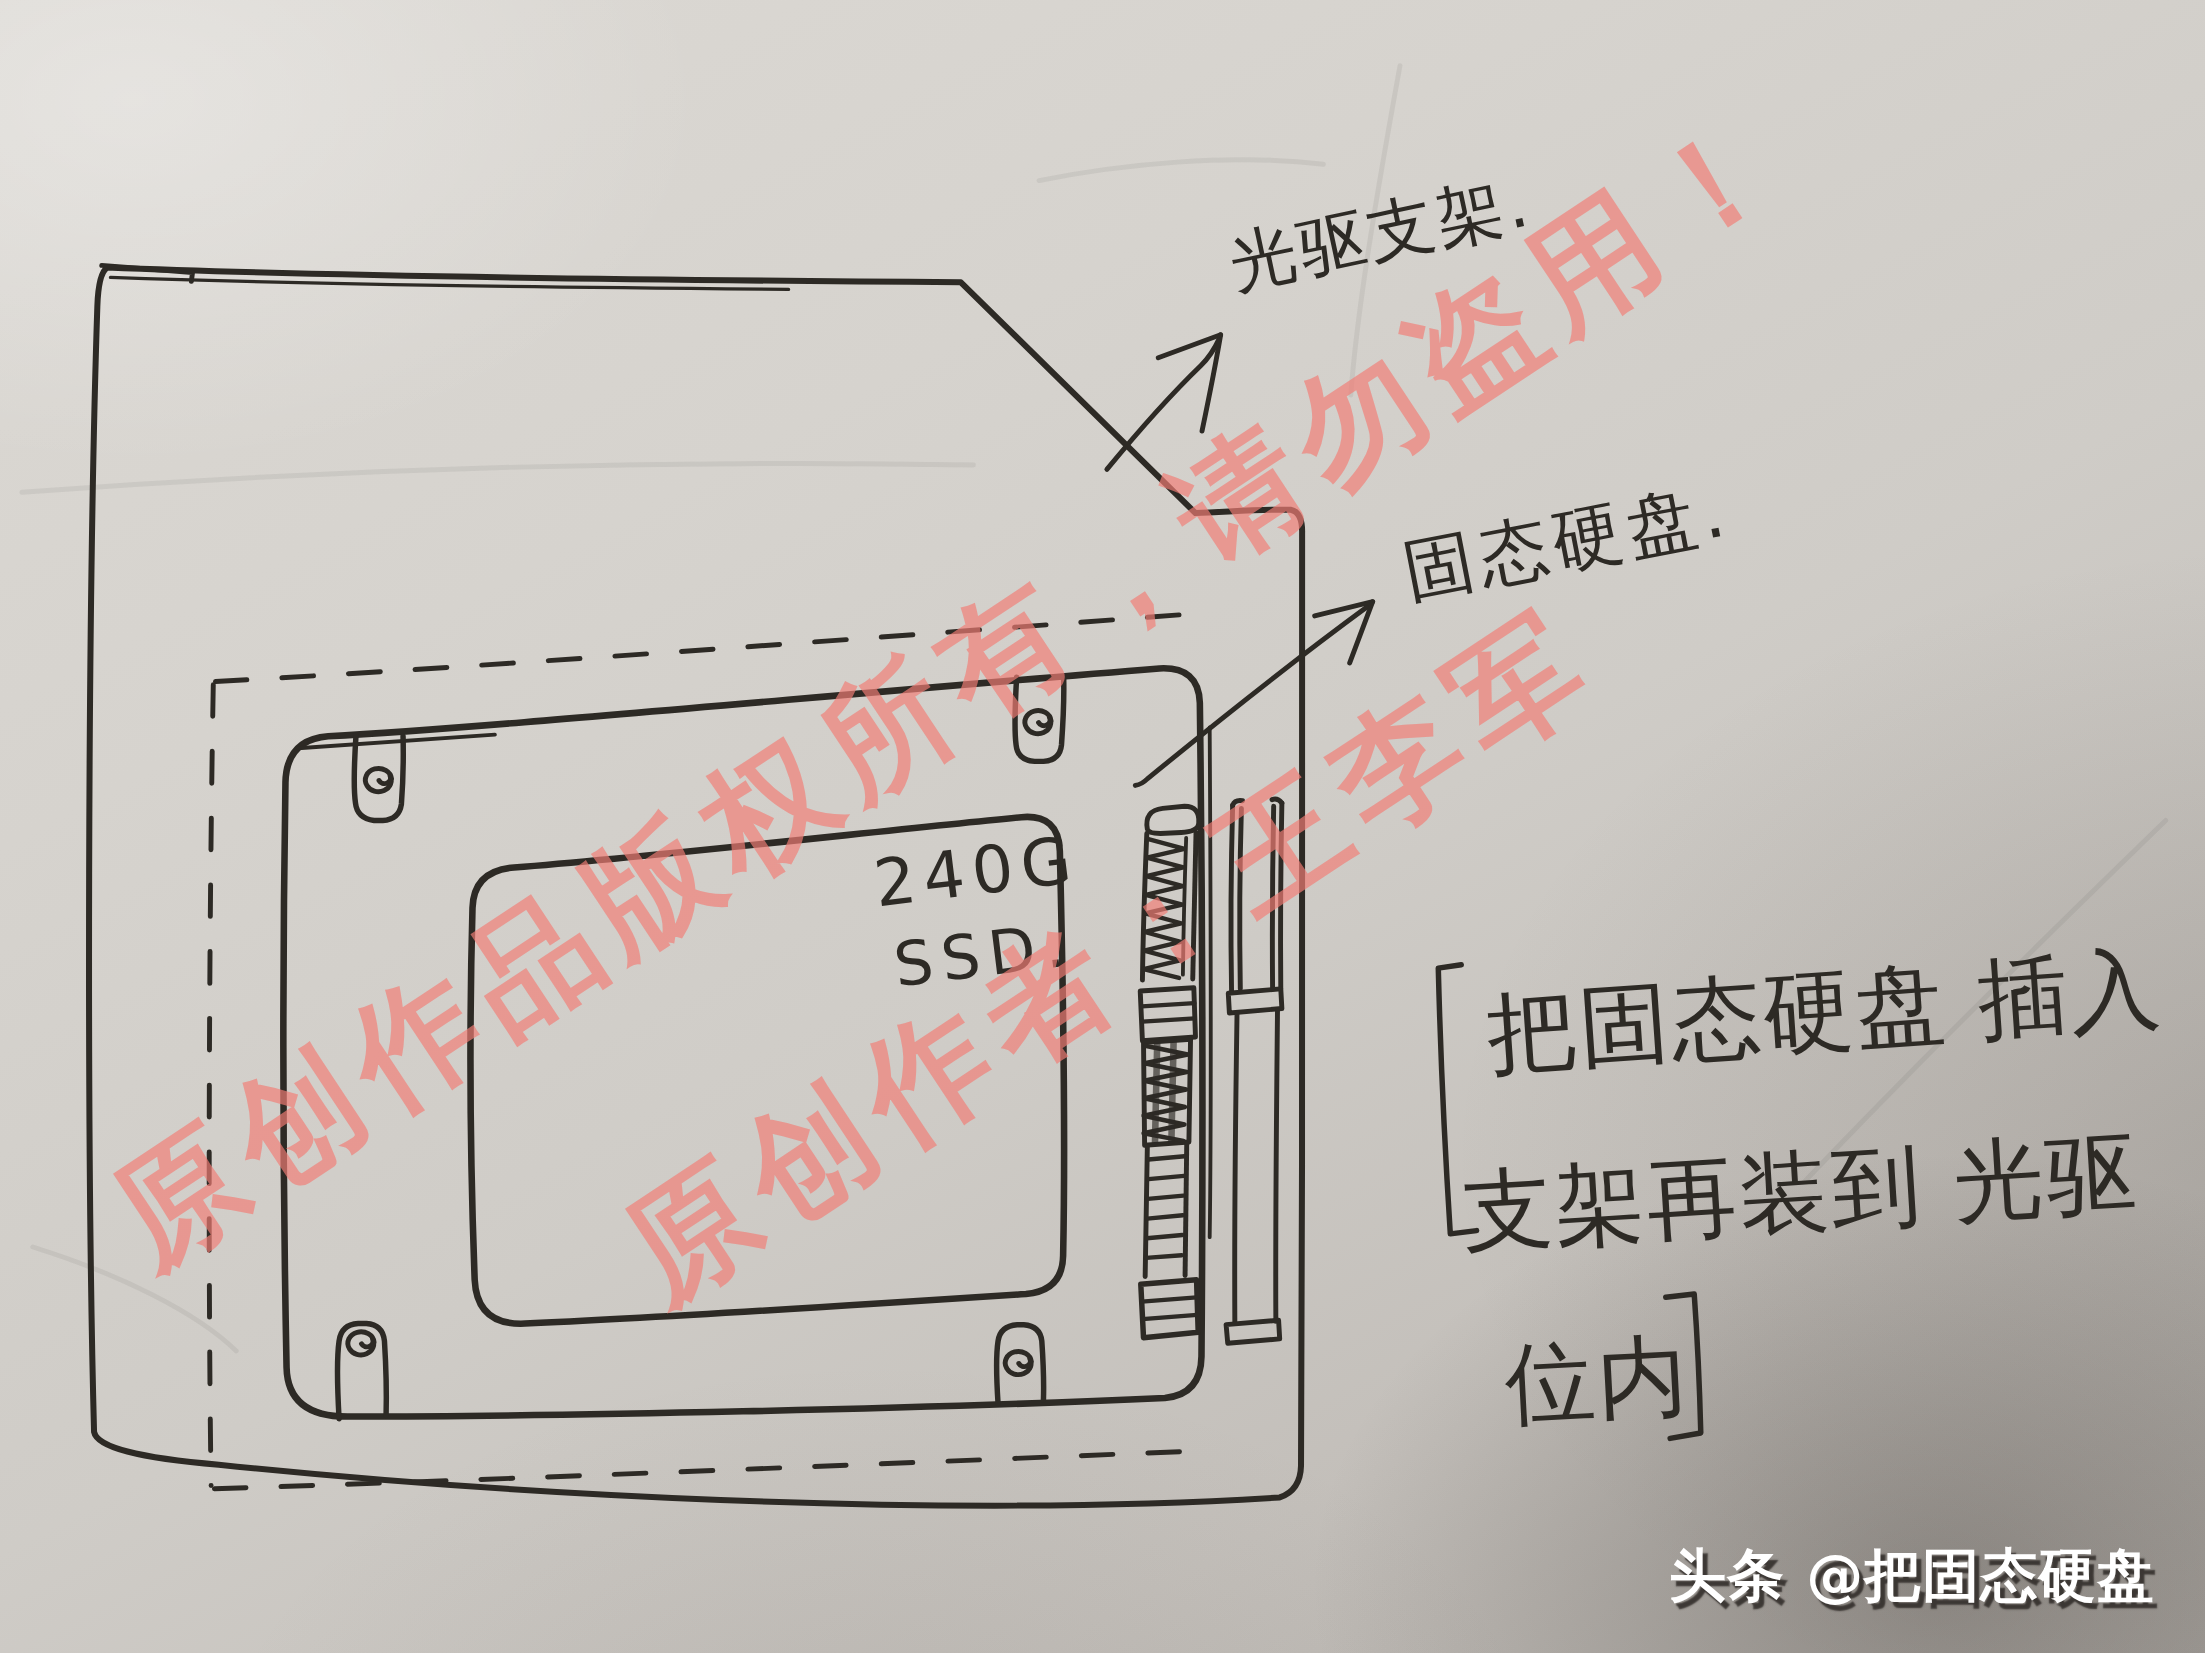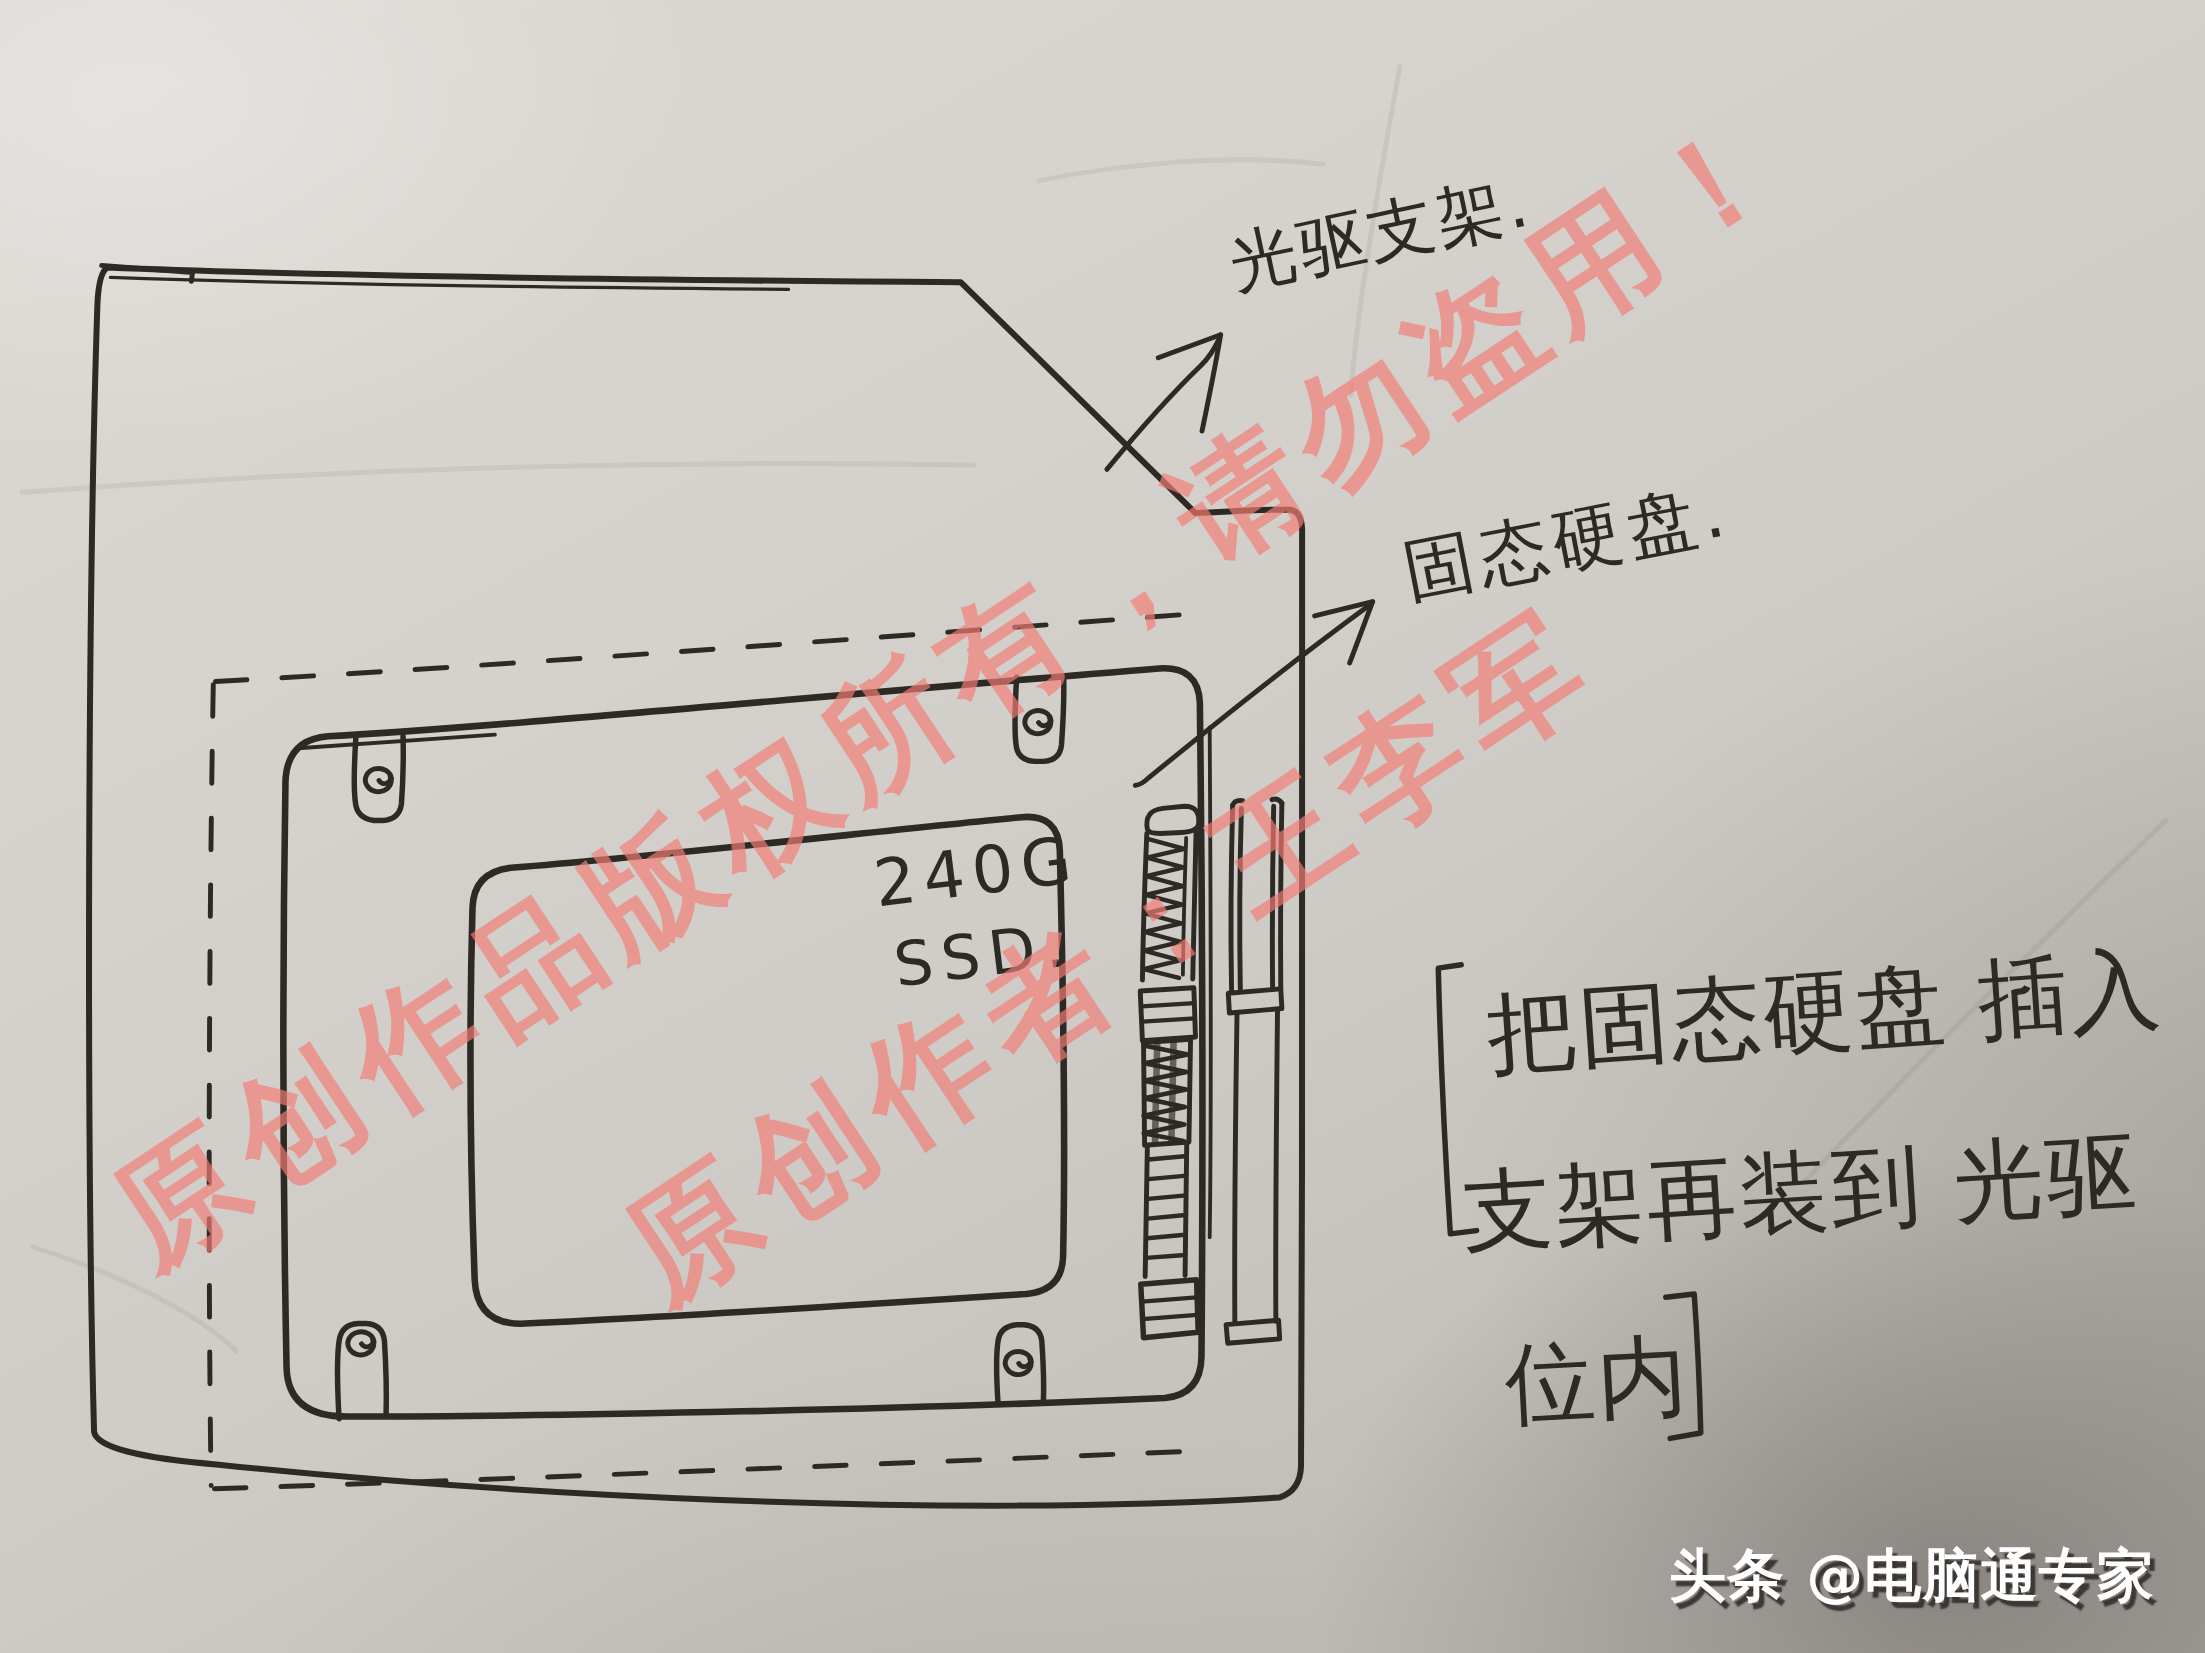--- a/index.html
+++ b/index.html
@@ -151,15 +151,15 @@
 
   <div class="hand" style="left:890px;top:930px;font-size:61px;letter-spacing:8.8px;transform:rotate(-7deg);">SSD.</div>
 
   <div class="hand" style="left:1483px;top:975px;font-size:90px;letter-spacing:2.2px;transform:rotate(-4deg);">把固态硬盘 插入</div>
   <div class="hand" style="left:1459px;top:1153px;font-size:90px;letter-spacing:2.2px;transform:rotate(-3.5deg);">支架再装到 光驱</div>
   <div class="hand" style="left:1502px;top:1325px;font-size:90px;letter-spacing:2.2px;transform:rotate(-3deg);">位内</div>
 
   <div class="wm" style="left:81px;top:1163px;">原创作品版权所有，请勿盗用！</div>
   <div class="wm" style="left:593px;top:1198px;">原创作者：王李军</div>
 
-  <div class="byline" style="left:1669px;top:1538px;font-size:57px;letter-spacing:1.1px;">头条 @电脑通专家</div>
+  <div class="byline" style="left:1669px;top:1538px;font-size:57px;letter-spacing:1.1px;">头条 @把固态硬盘</div>
 </div>
 
 
 </body></html>

